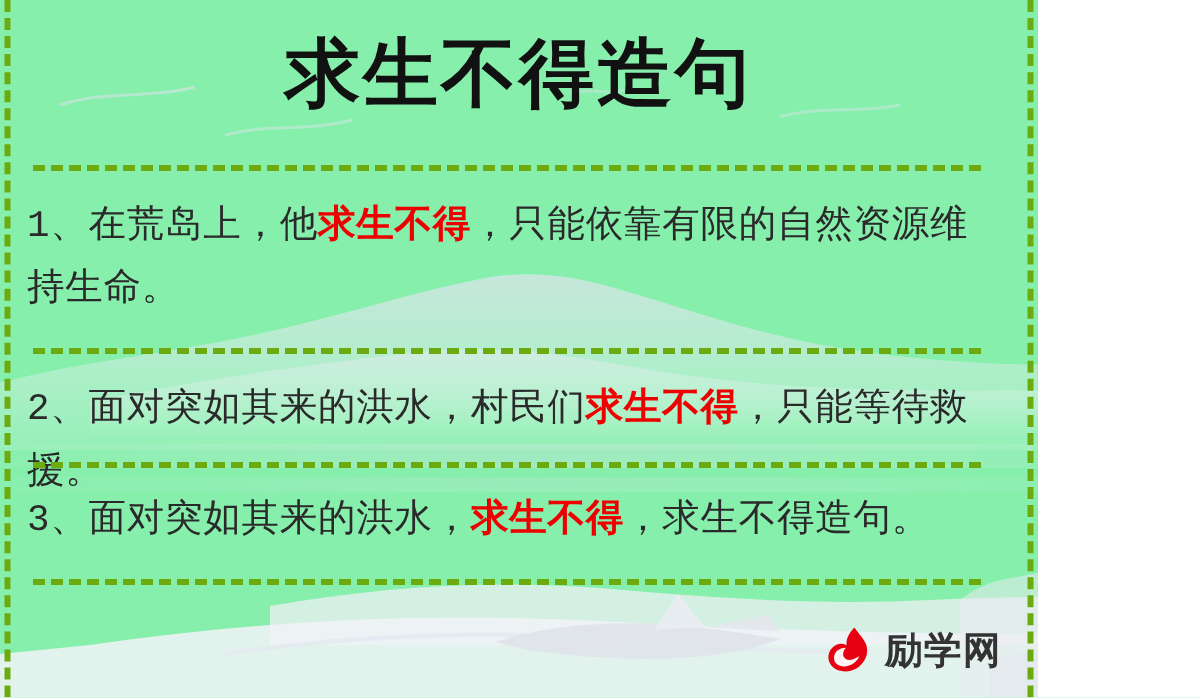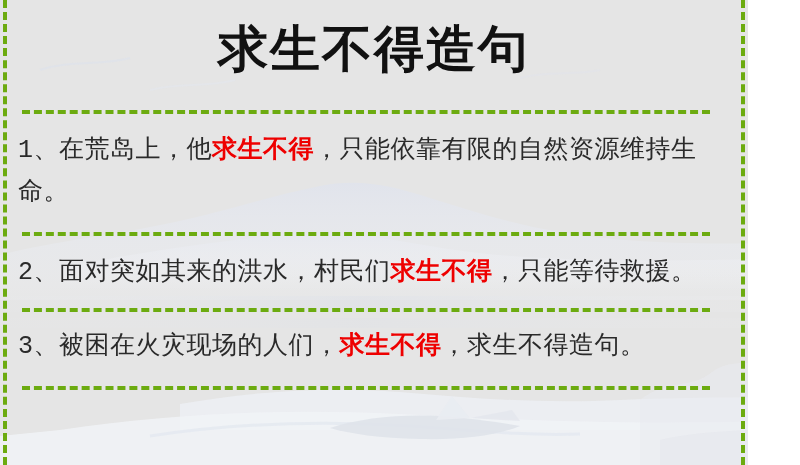--- a/index.html
+++ b/index.html
@@ -2,24 +2,24 @@
 <html lang="zh"><head>
 <meta charset="utf-8">
 <style>
   html, body {
     margin: 0;
     padding: 0;
     background: #ffffff;
   }
   #page {
     position: relative;
-    width: 748px;
+    width: 692px;
     height: 465px;
     overflow: hidden;
-    background: #e5e5e5;
+    background: #86efac;
     font-family: "Liberation Serif", "DejaVu Serif", serif;
   }
 
   
   .bg-wash {
     position: absolute;
     inset: 0;
     pointer-events: none;
     z-index: 0;
   }
@@ -161,16 +161,26 @@
 
   <div class="hr-dash" style="top:110px;"></div>
   <div class="hr-dash" style="top:232px;"></div>
   <div class="hr-dash" style="top:308px;"></div>
   <div class="hr-dash" style="top:386px;"></div>
 
   <div class="sentence" id="s1"><span>1、</span><span>在荒岛上，他</span><span class="kw">求生不得</span><span>，只能依靠有限的自然资源维持生命。</span></div>
 
   <div class="sentence" id="s2"><span>2、</span><span>面对突如其来的洪水，村民们</span><span class="kw">求生不得</span><span>，只能等待救援。</span></div>
 
-  <div class="sentence" id="s3"><span>3、</span><span>被困在火灾现场的人们，</span><span class="kw">求生不得</span><span>，求生不得造句。</span></div>
+  <div class="sentence" id="s3"><span>3、</span><span>面对突如其来的洪水，</span><span class="kw">求生不得</span><span>，求生不得造句。</span></div>
 
+  <div class="logo">
+    <svg class="logo-mark" viewBox="0 0 64 64">
+      <path d="M40 6 C33 14 30 20 31 27 C25 24 19 25 14 30 C7 37 8 48 16 54
+               C24 60 37 59 46 52 C56 44 58 31 52 22 C48 16 44 11 40 6 Z" fill="#e60012"></path>
+      <path d="M30 30 C22 30 16 35 16 42 C16 48 21 52 28 52 C36 52 43 47 46 40
+               C40 44 33 45 29 42 C26 40 26 35 30 30 Z" fill="#ffffff" opacity="0.95"></path>
+      <path d="M34 34 C30 36 28 39 29 42 C31 45 36 45 41 42 C38 42 35 40 34 34 Z" fill="#e60012"></path>
+    </svg>
+    <span class="logo-text">励学网</span>
+  </div>
 
 </div>
 
 </body></html>

